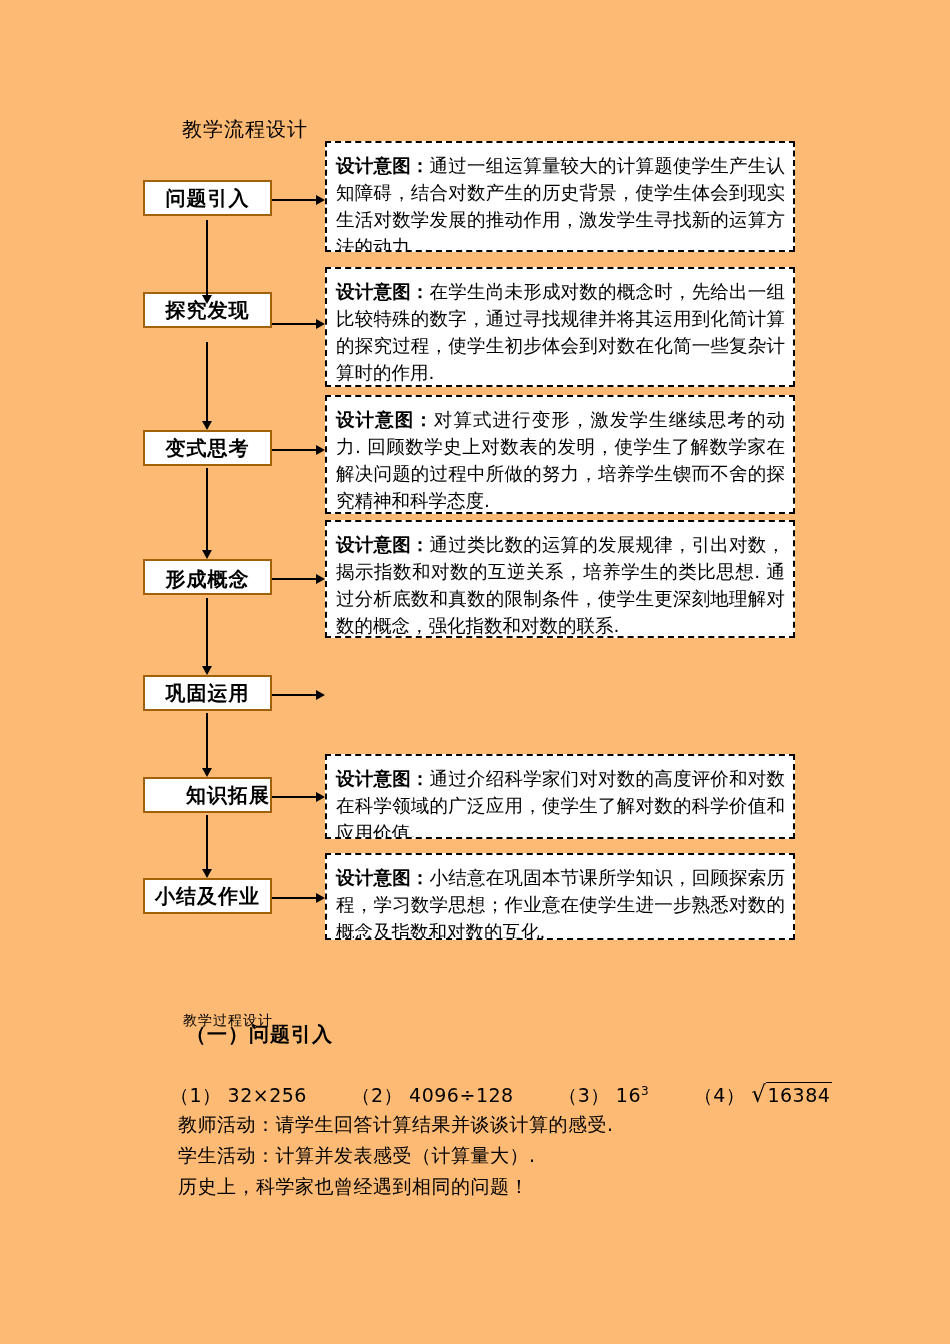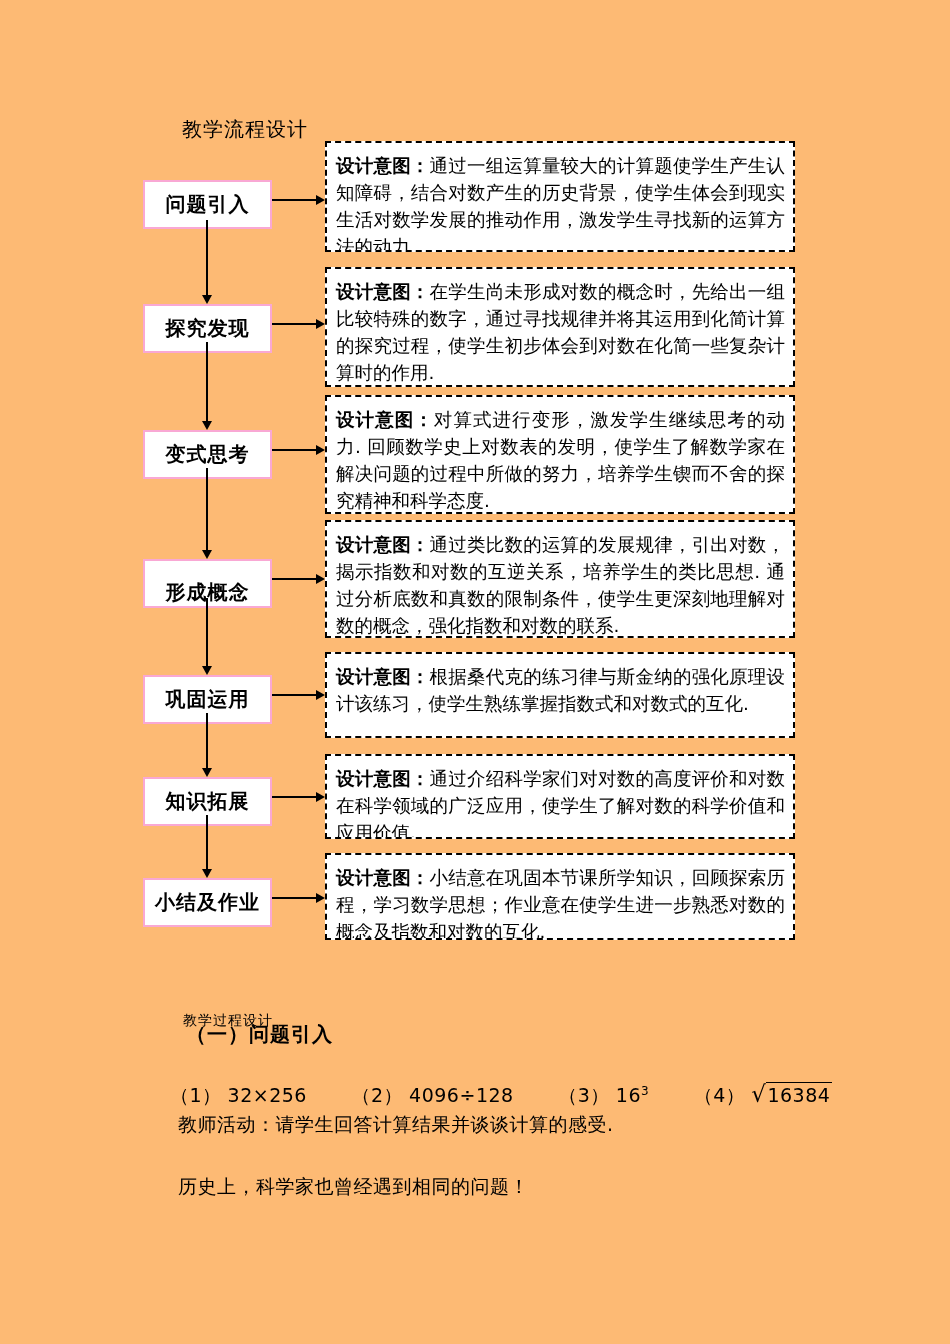--- a/index.html
+++ b/index.html
@@ -11,22 +11,22 @@
     font-family:"DejaVu Sans","Liberation Sans",sans-serif;
     color:#000;
     overflow:hidden;
   }
   
   .flow-title {
     position:absolute; left:182px; top:116px;
     font-size:20px; letter-spacing:1px;
   }
   .stage-box {
-    position:absolute; left:143px; width:129px; height:49px;
-    border:2px solid #f9a8d4; background:#fff;
+    position:absolute; left:143px; width:129px; height:36px;
+    border:2px solid #a16207; background:#fff;
     font-size:20px; font-weight:bold;
     display:flex; align-items:center; justify-content:center;
     letter-spacing:1px;
   }
   .dashed-box {
     position:absolute; left:325px; width:470px;
     border:2px dashed #000; background:#fff;
     padding:9px 8px 0 9px;
     font-size:18.5px; line-height:27px;
     text-align:justify;
@@ -41,22 +41,22 @@
     border-top:9px solid #000;
   }
   .harrow { position:absolute; left:272px; height:2px; background:#000; }
   .harrow::after {
     content:""; position:absolute; right:-9px; top:-4px;
     width:0; height:0;
     border:5px solid transparent; border-right:none;
     border-left:9px solid #000;
   }
   
-  .box-1{top:180px;} .box-2{top:304px;} .box-3{top:430px;} .box-4{top:559px;align-items:flex-end;}
-  .box-5{top:675px;} .box-6{top:777px;} .box-7{top:878px;}
+  .box-1{top:180px;} .box-2{top:292px;} .box-3{top:430px;} .box-4{top:559px;align-items:flex-end;}
+  .box-5{top:675px;} .box-6{top:777px;justify-content:flex-end;} .box-7{top:878px;}
   .dash-1{top:141px; height:111px;} .dash-2{top:267px; height:120px;}
   .dash-3{top:395px; height:119px;} .dash-4{top:520px; height:118px;}
   .dash-5{top:652px; height:86px;}  .dash-6{top:754px; height:85px;}
   .dash-7{top:853px; height:87px;}
   .h-1{top:199px; width:44px;} .h-2{top:323px; width:44px;}
   .h-3{top:449px; width:44px;} .h-4{top:578px; width:44px;}
   .h-5{top:694px; width:44px;} .h-6{top:796px; width:44px;}
   .h-7{top:897px; width:44px;}
   .v-1{top:220px; height:75px;} .v-2{top:342px; height:79px;}
   .v-3{top:468px; height:82px;} .v-4{top:598px; height:68px;}
@@ -137,23 +137,20 @@
   </div>
   <div class="dashed-box dash-2">
     <span class="intent-label">设计意图：</span><span>在学生尚未形成对数的概念时，先给出一组比较特殊的数字，通过寻找规律并将其运用到化简计算的探究过程，使学生初步体会到对数在化简一些复杂计算时的作用.</span>
   </div>
   <div class="dashed-box dash-3">
     <span class="intent-label">设计意图：</span><span>对算式进行变形，激发学生继续思考的动力. 回顾数学史上对数表的发明，使学生了解数学家在解决问题的过程中所做的努力，培养学生锲而不舍的探究精神和科学态度.</span>
   </div>
   <div class="dashed-box dash-4">
     <span class="intent-label">设计意图：</span><span>通过类比数的运算的发展规律，引出对数，揭示指数和对数的互逆关系，培养学生的类比思想. 通过分析底数和真数的限制条件，使学生更深刻地理解对数的概念，强化指数和对数的联系.</span>
   </div>
-  <div class="dashed-box dash-5">
-    <span class="intent-label">设计意图：</span><span>根据桑代克的练习律与斯金纳的强化原理设计该练习，使学生熟练掌握指数式和对数式的互化.</span>
-  </div>
   <div class="dashed-box dash-6">
     <span class="intent-label">设计意图：</span><span>通过介绍科学家们对对数的高度评价和对数在科学领域的广泛应用，使学生了解对数的科学价值和应用价值.</span>
   </div>
   <div class="dashed-box dash-7">
     <span class="intent-label">设计意图：</span><span>小结意在巩固本节课所学知识，回顾探索历程，学习数学思想；作业意在使学生进一步熟悉对数的概念及指数和对数的互化.</span>
   </div>
 
   <div class="proc-title">教学过程设计</div>
   <div class="section-heading">（一）问题引入</div>
 
@@ -167,15 +164,16 @@
     </span>
     <span class="expr-group">
       <span class="expr-label">（3）</span><span>16</span><span class="sup">3</span>
     </span>
     <span class="expr-group">
       <span class="expr-label">（4）</span><span class="sqrt-sign">√</span><span class="radicand">16384</span>
     </span>
   </div>
 
   <div class="body-line t-line">教师活动：请学生回答计算结果并谈谈计算的感受.</div>
+  <div class="body-line s-line">学生活动：计算并发表感受（计算量大）.</div>
   <div class="body-line h-line">历史上，科学家也曾经遇到相同的问题！</div>
 
 </div>
 
 </body></html>

